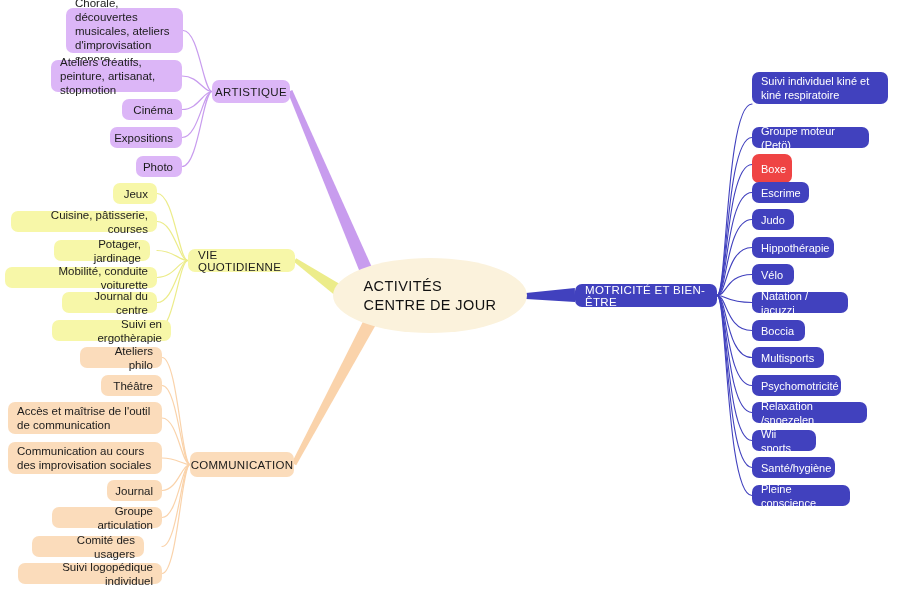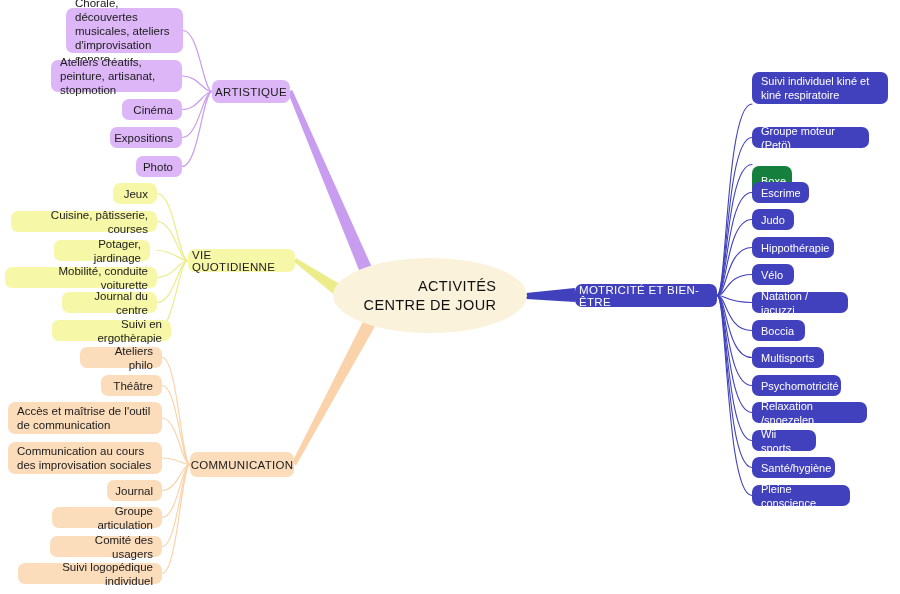--- a/index.html
+++ b/index.html
@@ -42,39 +42,39 @@
   .branch-node {
     position: absolute;
     box-sizing: border-box;
     border-radius: 7px;
     font-size: 11.5px;
     letter-spacing: 0.3px;
     color: #1b1b1b;
     display: flex;
     align-items: center;
     justify-content: center;
-    padding: 4px 4px;
+    padding: 4px 10px;
   }
   .branch-node.dark { color: #ffffff; }
 
   
   .node.dark { color: #ffffff; }
 
   #center {
     position: absolute;
     left: 333px;
     top: 258px;
     width: 194px;
     height: 75px;
     border-radius: 50%;
     background: #FBF2DC;
     display: flex;
     align-items: center;
     justify-content: center;
-    text-align: right;
+    text-align: left;
     font-size: 14.5px;
     line-height: 19px;
     letter-spacing: 0.4px;
     color: #111111;
     white-space: pre-line;
   }
 </style>
 </head>
 <body>
 
@@ -137,26 +137,26 @@
       <div class="node right-align" style="left: 5px; top: 267px; width: 152px; height: 21px; background: rgb(247, 247, 168);">Mobilité, conduite voiturette</div>
       <div class="node right-align" style="left: 62px; top: 292px; width: 95px; height: 21px; background: rgb(247, 247, 168);">Journal du centre</div>
       <div class="node right-align" style="left: 52px; top: 320px; width: 119px; height: 21px; background: rgb(247, 247, 168);">Suivi en ergothèrapie</div>
       <div class="branch-node" style="left: 188px; top: 249px; width: 107px; height: 23px; background: rgb(247, 247, 168); border-radius: 7px;">VIE QUOTIDIENNE</div>
       <div class="node right-align" style="left: 80px; top: 347px; width: 82px; height: 21px; background: rgb(251, 220, 187);">Ateliers philo</div>
       <div class="node right-align" style="left: 101px; top: 375px; width: 61px; height: 21px; background: rgb(251, 220, 187);">Théâtre</div>
       <div class="node left-align" style="left: 8px; top: 402px; width: 154px; height: 32px; background: rgb(251, 220, 187);">Accès et maîtrise de l'outil de communication</div>
       <div class="node left-align" style="left: 8px; top: 442px; width: 154px; height: 32px; background: rgb(251, 220, 187);">Communication au cours des improvisation sociales</div>
       <div class="node right-align" style="left: 107px; top: 480px; width: 55px; height: 21px; background: rgb(251, 220, 187);">Journal</div>
       <div class="node right-align" style="left: 52px; top: 507px; width: 110px; height: 21px; background: rgb(251, 220, 187);">Groupe articulation</div>
-      <div class="node right-align" style="left: 50px; top: 536px; width: 112px; height: 21px; background: rgb(251, 220, 187);">Comité des usagers</div>
+      <div class="node right-align" style="left: 32px; top: 536px; width: 112px; height: 21px; background: rgb(251, 220, 187);">Comité des usagers</div>
       <div class="node right-align" style="left: 18px; top: 563px; width: 144px; height: 21px; background: rgb(251, 220, 187);">Suivi logopédique individuel</div>
       <div class="branch-node" style="left: 190px; top: 452px; width: 104px; height: 25px; background: rgb(251, 220, 187);">COMMUNICATION</div>
       <div class="node left-align dark" style="left: 752px; top: 72px; width: 136px; height: 32px; background: rgb(65, 65, 190); font-size: 11px;">Suivi individuel kiné et kiné respiratoire</div>
       <div class="node left-align dark" style="left: 752px; top: 127px; width: 117px; height: 21px; background: rgb(65, 65, 190); font-size: 11px;">Groupe moteur (Petö)</div>
-      <div class="node left-align dark" style="left: 752px; top: 154px; width: 40px; height: 29px; background: #15803d; font-size: 11px; margin-top: 12px;">Boxe</div>
+      <div class="node left-align dark" style="left: 752px; top: 154px; width: 40px; height: 29px; background: #ef4444; font-size: 11px;">Boxe</div>
       <div class="node left-align dark" style="left: 752px; top: 182px; width: 57px; height: 21px; background: rgb(65, 65, 190); font-size: 11px;">Escrime</div>
       <div class="node left-align dark" style="left: 752px; top: 209px; width: 42px; height: 21px; background: rgb(65, 65, 190); font-size: 11px;">Judo</div>
       <div class="node left-align dark" style="left: 752px; top: 237px; width: 82px; height: 21px; background: rgb(65, 65, 190); font-size: 11px;">Hippothérapie</div>
       <div class="node left-align dark" style="left: 752px; top: 264px; width: 42px; height: 21px; background: rgb(65, 65, 190); font-size: 11px;">Vélo</div>
       <div class="node left-align dark" style="left: 752px; top: 292px; width: 96px; height: 21px; background: rgb(65, 65, 190); font-size: 11px;">Natation / jacuzzi</div>
       <div class="node left-align dark" style="left: 752px; top: 320px; width: 53px; height: 21px; background: rgb(65, 65, 190); font-size: 11px;">Boccia</div>
       <div class="node left-align dark" style="left: 752px; top: 347px; width: 72px; height: 21px; background: rgb(65, 65, 190); font-size: 11px;">Multisports</div>
       <div class="node left-align dark" style="left: 752px; top: 375px; width: 89px; height: 21px; background: rgb(65, 65, 190); font-size: 11px;">Psychomotricité</div>
       <div class="node left-align dark" style="left: 752px; top: 402px; width: 115px; height: 21px; background: rgb(65, 65, 190); font-size: 11px;">Relaxation /snoezelen</div>
       <div class="node left-align dark" style="left: 752px; top: 430px; width: 64px; height: 21px; background: rgb(65, 65, 190); font-size: 11px;">Wii sports</div>

